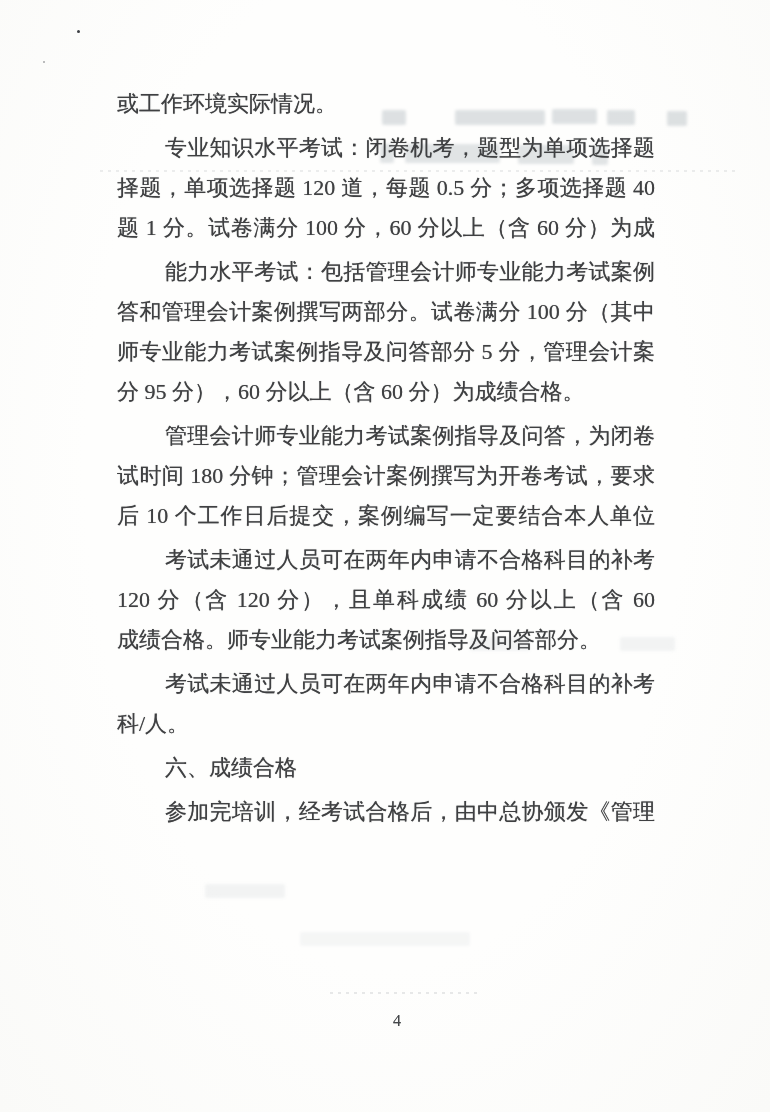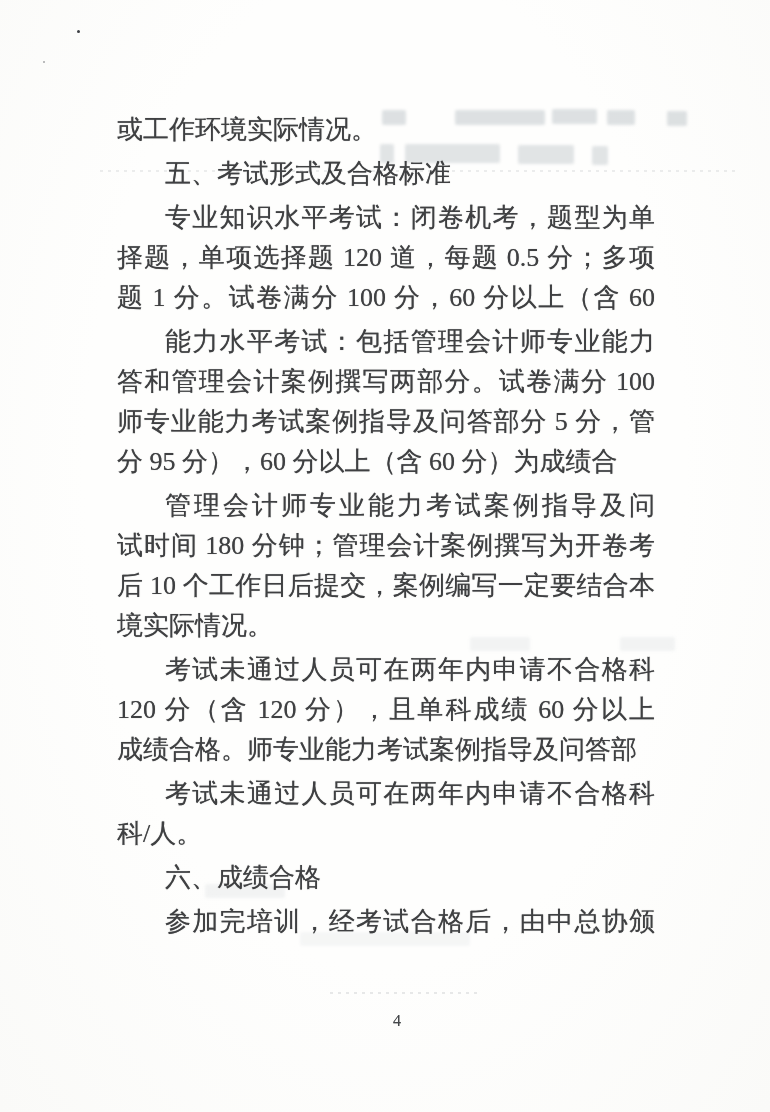--- a/index.html
+++ b/index.html
@@ -5,23 +5,23 @@
   html,body{margin:0;padding:0;background:#ffffff;}
   .page{
     position:relative;
     width:770px;height:1112px;
     background:radial-gradient(ellipse at 50% 42%, #fefefd 55%, #fafaf8 100%);
     overflow:hidden;
     font-family:"Liberation Serif","DejaVu Serif",serif;
   }
   .doc-body{
     position:absolute;
-    left:117px;top:110px;width:538px;
+    left:117px;top:84px;width:538px;
     color:#3f4042;
-    font-size:26px;
+    font-size:22px;
     text-shadow:0 0 0.7px rgba(63,64,66,0.75);
   }
   .para + .para{margin-top:4px;}
   .line{
     height:40px;
     line-height:40px;
     text-align:left;
     overflow:hidden;
   }
   .line.fill{
@@ -83,38 +83,34 @@
   <div class="ghost faint" style="left:300px;top:932px;width:170px;opacity:.09;"></div>
 
   <div class="scanline" style="left:100px;top:170px;width:640px;"></div>
   <div class="scanline" style="left:330px;top:992px;width:150px;opacity:.2;"></div>
 
   <div class="doc-body">
       <div class="para">
         <div class="line">或工作环境实际情况。</div>
       </div>
       <div class="para">
-        <div class="line indent">五、考试形式及合格标准</div>
-      </div>
-      <div class="para">
         <div class="line fill indent">专业知识水平考试：闭卷机考，题型为单项选择题和多项选</div>
         <div class="line fill">择题，单项选择题 120 道，每题 0.5 分；多项选择题 40 道，每</div>
         <div class="line fill">题 1 分。试卷满分 100 分，60 分以上（含 60 分）为成绩合格，</div>
       </div>
       <div class="para">
         <div class="line fill indent">能力水平考试：包括管理会计师专业能力考试案例指导及问</div>
         <div class="line fill">答和管理会计案例撰写两部分。试卷满分 100 分（其中管理会计</div>
         <div class="line fill">师专业能力考试案例指导及问答部分 5 分，管理会计案例撰写部</div>
         <div class="line">分 95 分），60 分以上（含 60 分）为成绩合格。</div>
       </div>
       <div class="para">
         <div class="line fill indent">管理会计师专业能力考试案例指导及问答，为闭卷机考，测</div>
         <div class="line fill">试时间 180 分钟；管理会计案例撰写为开卷考试，要求考试结束</div>
         <div class="line fill">后 10 个工作日后提交，案例编写一定要结合本人单位或工作环</div>
-        <div class="line">境实际情况。</div>
       </div>
       <div class="para">
         <div class="line fill indent">考试未通过人员可在两年内申请不合格科目的补考两次</div>
         <div class="line fill">120 分（含 120 分），且单科成绩 60 分以上（含 60 分）为考试</div>
         <div class="line">成绩合格。师专业能力考试案例指导及问答部分。</div>
       </div>
       <div class="para">
         <div class="line fill indent">考试未通过人员可在两年内申请不合格科目的补考两次。单</div>
         <div class="line">科/人。</div>
       </div>

